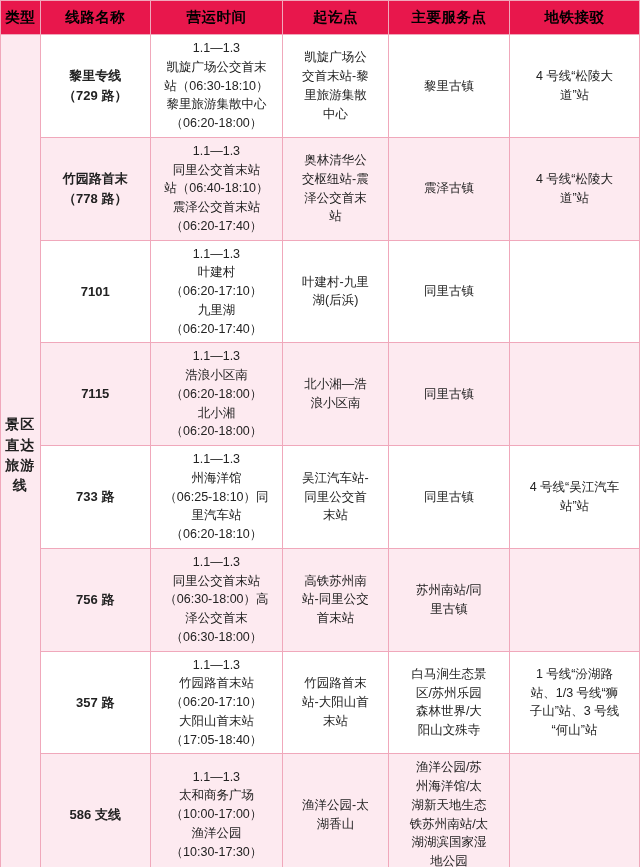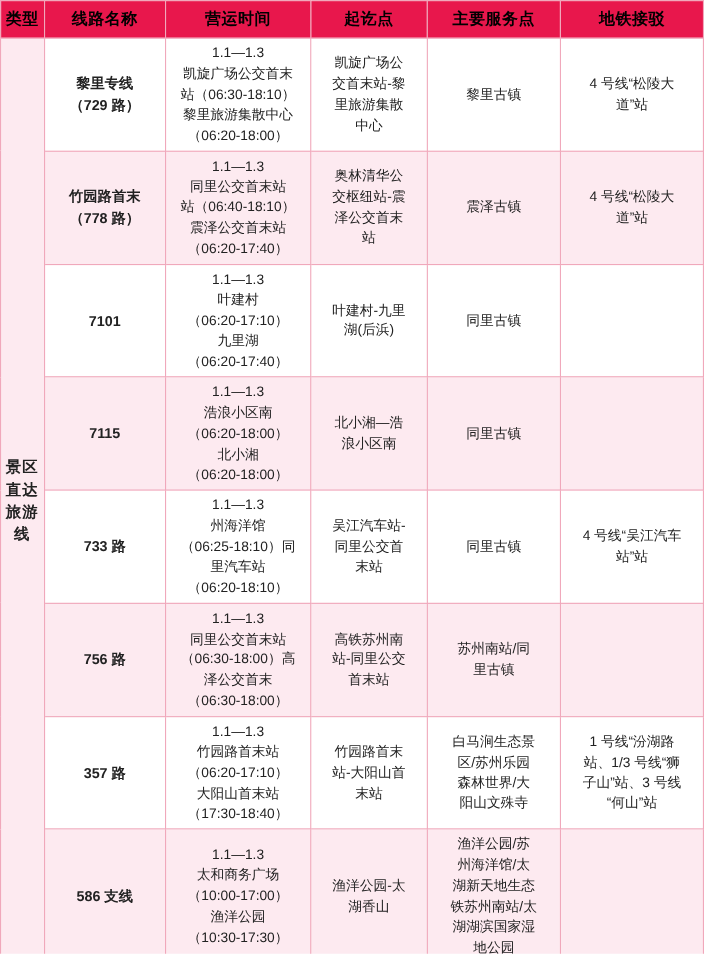--- a/index.html
+++ b/index.html
@@ -317,21 +317,21 @@
             <div class="cell-lines">
               <span>357 路</span>
             </div>
           </td>
         <td class="body-cell">
             <div class="cell-lines">
               <span>1.1—1.3</span>
               <span>竹园路首末站</span>
               <span>（06:20-17:10）</span>
               <span>大阳山首末站</span>
-              <span>（17:30-18:40）</span>
+              <span>（17:05-18:40）</span>
             </div>
           </td>
         <td class="body-cell">
             <div class="cell-lines">
               <span>竹园路首末</span>
               <span>站-大阳山首</span>
               <span>末站</span>
             </div>
           </td>
         <td class="body-cell">

